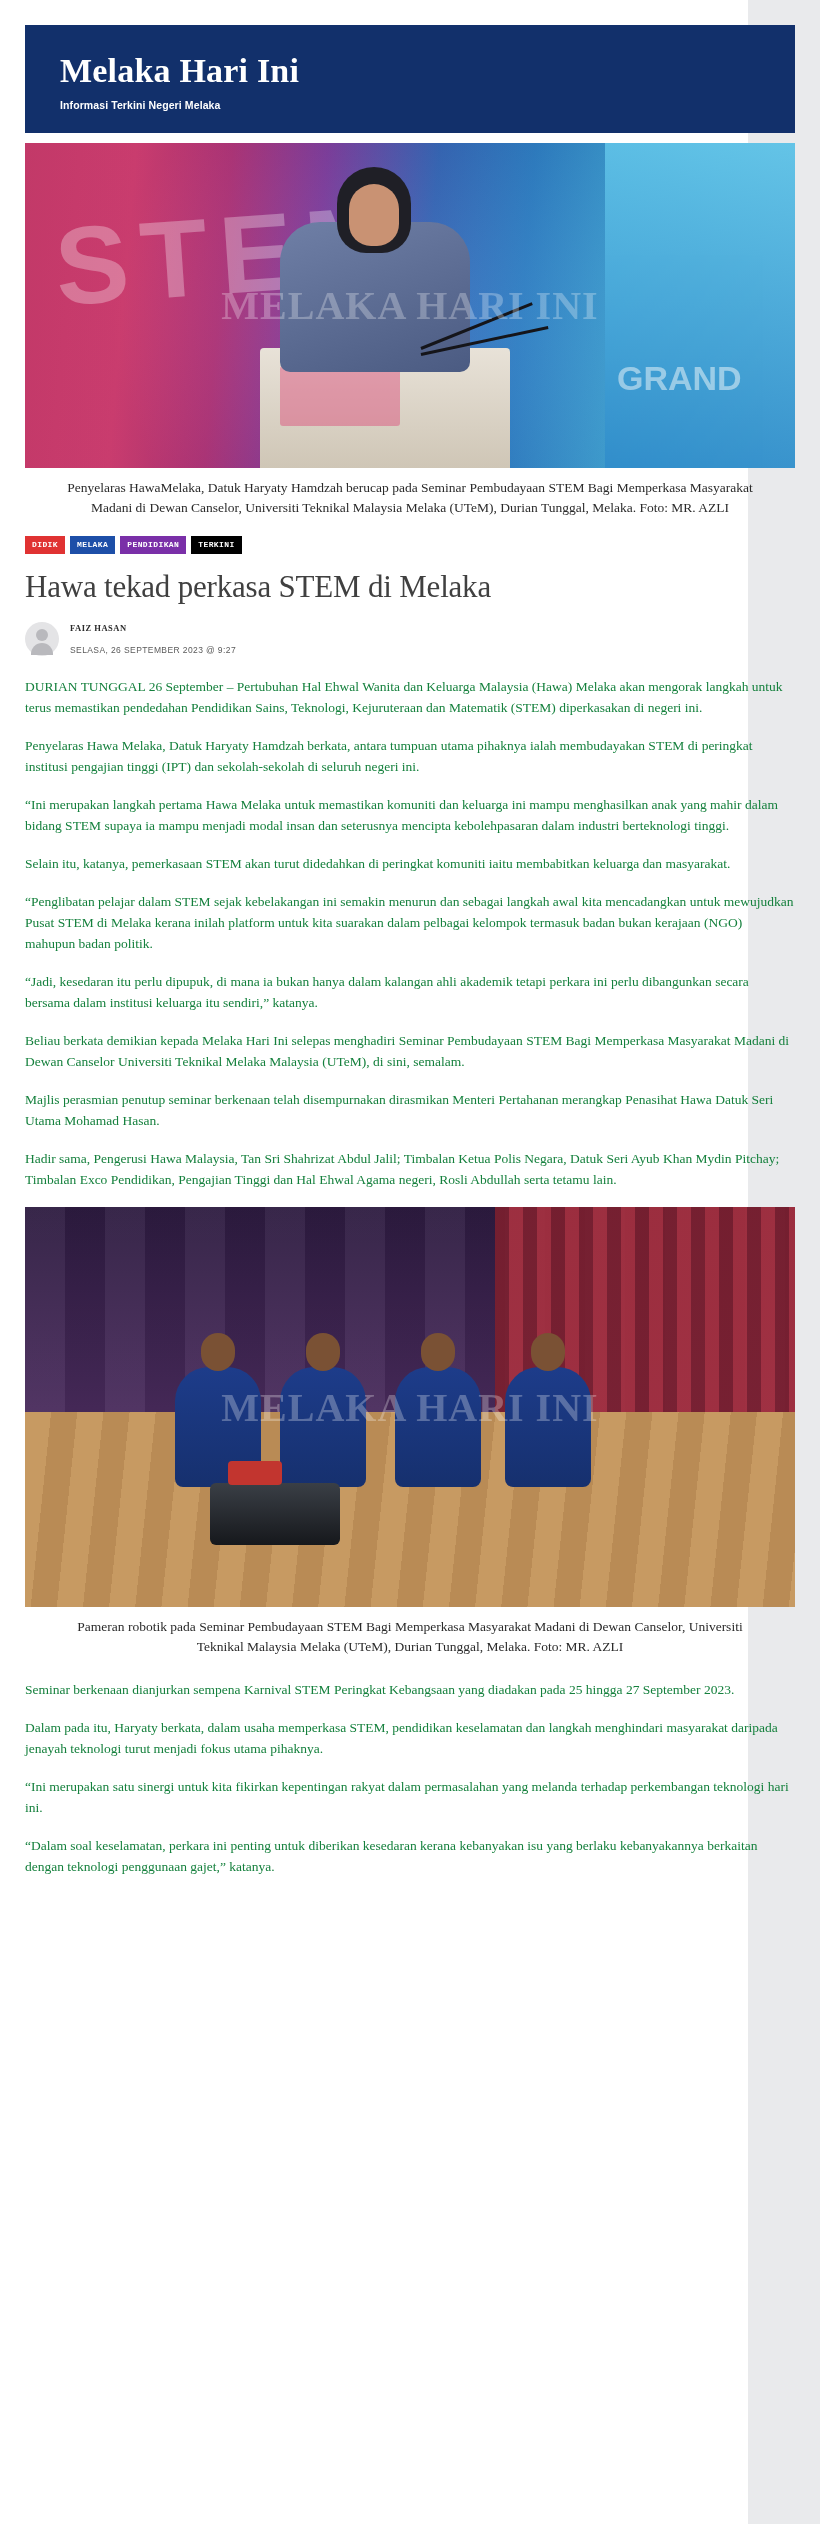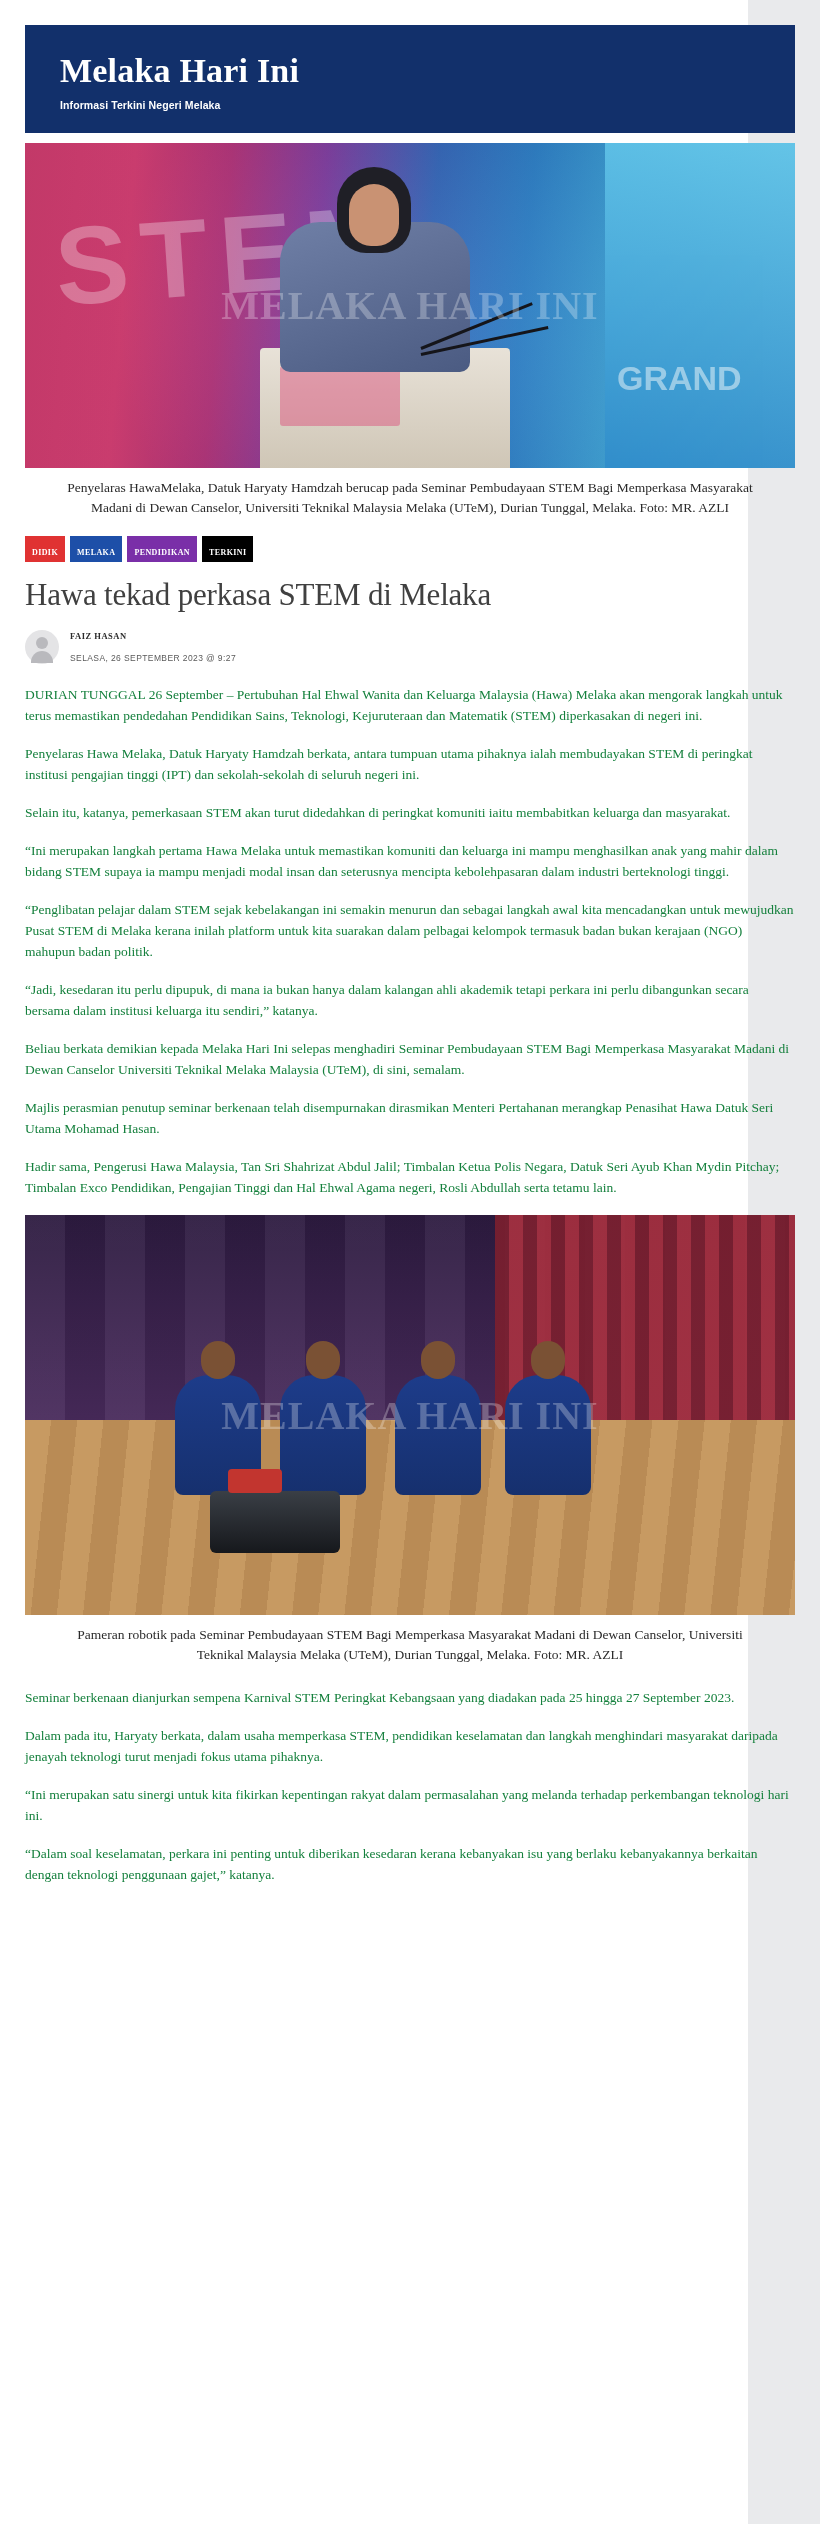--- a/index.html
+++ b/index.html
@@ -189,26 +189,26 @@
     letter-spacing: 1px;
     pointer-events: none;
   }
   
   .tags {
     margin-top: 18px;
     display: flex;
     gap: 5px;
   }
   .tag {
-    font-family: Liberation Serif, serif;
+    font-family: Liberation Mono, monospace;
     font-weight: bold;
     font-size: 8px;
     letter-spacing: 0.4px;
     color: #ffffff;
-    padding: 12px 7px 4px 7px;
+    padding: 4px 7px 4px 7px;
     line-height: 10px;
     text-transform: uppercase;
   }
   
   .headline {
     font-family: "Liberation Serif", serif;
     font-weight: normal;
     font-size: 31px;
     line-height: 38px;
     color: #404040;
@@ -393,22 +393,22 @@
       <div class="avatar"></div>
       <div class="byline-text">
         <div class="author">FAIZ HASAN</div>
         <div class="date">SELASA, 26 SEPTEMBER 2023 @ 9:27</div>
       </div>
     </div>
 
     <div class="body-copy">
       <p>DURIAN TUNGGAL 26 September – Pertubuhan Hal Ehwal Wanita dan Keluarga Malaysia (Hawa) Melaka akan mengorak langkah untuk terus memastikan pendedahan Pendidikan Sains, Teknologi, Kejuruteraan dan Matematik (STEM) diperkasakan di negeri ini.</p>
       <p>Penyelaras Hawa Melaka, Datuk Haryaty Hamdzah berkata, antara tumpuan utama pihaknya ialah membudayakan STEM di peringkat institusi pengajian tinggi (IPT) dan sekolah-sekolah di seluruh negeri ini.</p>
+      <p>“Ini merupakan langkah pertama Hawa Melaka untuk memastikan komuniti dan keluarga ini mampu menghasilkan anak yang mahir dalam bidang STEM supaya ia mampu menjadi modal insan dan seterusnya mencipta kebolehpasaran dalam industri berteknologi tinggi.</p>
       <p>Selain itu, katanya, pemerkasaan STEM akan turut didedahkan di peringkat komuniti iaitu membabitkan keluarga dan masyarakat.</p>
-      <p>“Ini merupakan langkah pertama Hawa Melaka untuk memastikan komuniti dan keluarga ini mampu menghasilkan anak yang mahir dalam bidang STEM supaya ia mampu menjadi modal insan dan seterusnya mencipta kebolehpasaran dalam industri berteknologi tinggi.</p>
       <p>“Penglibatan pelajar dalam STEM sejak kebelakangan ini semakin menurun dan sebagai langkah awal kita mencadangkan untuk mewujudkan Pusat STEM di Melaka kerana inilah platform untuk kita suarakan dalam pelbagai kelompok termasuk badan bukan kerajaan (NGO) mahupun badan politik.</p>
       <p>“Jadi, kesedaran itu perlu dipupuk, di mana ia bukan hanya dalam kalangan ahli akademik tetapi perkara ini perlu dibangunkan secara bersama dalam institusi keluarga itu sendiri,” katanya.</p>
       <p>Beliau berkata demikian kepada Melaka Hari Ini selepas menghadiri Seminar Pembudayaan STEM Bagi Memperkasa Masyarakat Madani di Dewan Canselor Universiti Teknikal Melaka Malaysia (UTeM), di sini, semalam.</p>
       <p>Majlis perasmian penutup seminar berkenaan telah disempurnakan dirasmikan Menteri Pertahanan merangkap Penasihat Hawa Datuk Seri Utama Mohamad Hasan.</p>
       <p>Hadir sama, Pengerusi Hawa Malaysia, Tan Sri Shahrizat Abdul Jalil; Timbalan Ketua Polis Negara, Datuk Seri Ayub Khan Mydin Pitchay; Timbalan Exco Pendidikan, Pengajian Tinggi dan Hal Ehwal Agama negeri, Rosli Abdullah serta tetamu lain.</p>
     </div>
 
     <figure class="figure figure2">
       <div class="photo robot-img">
         <div class="wall"></div>

